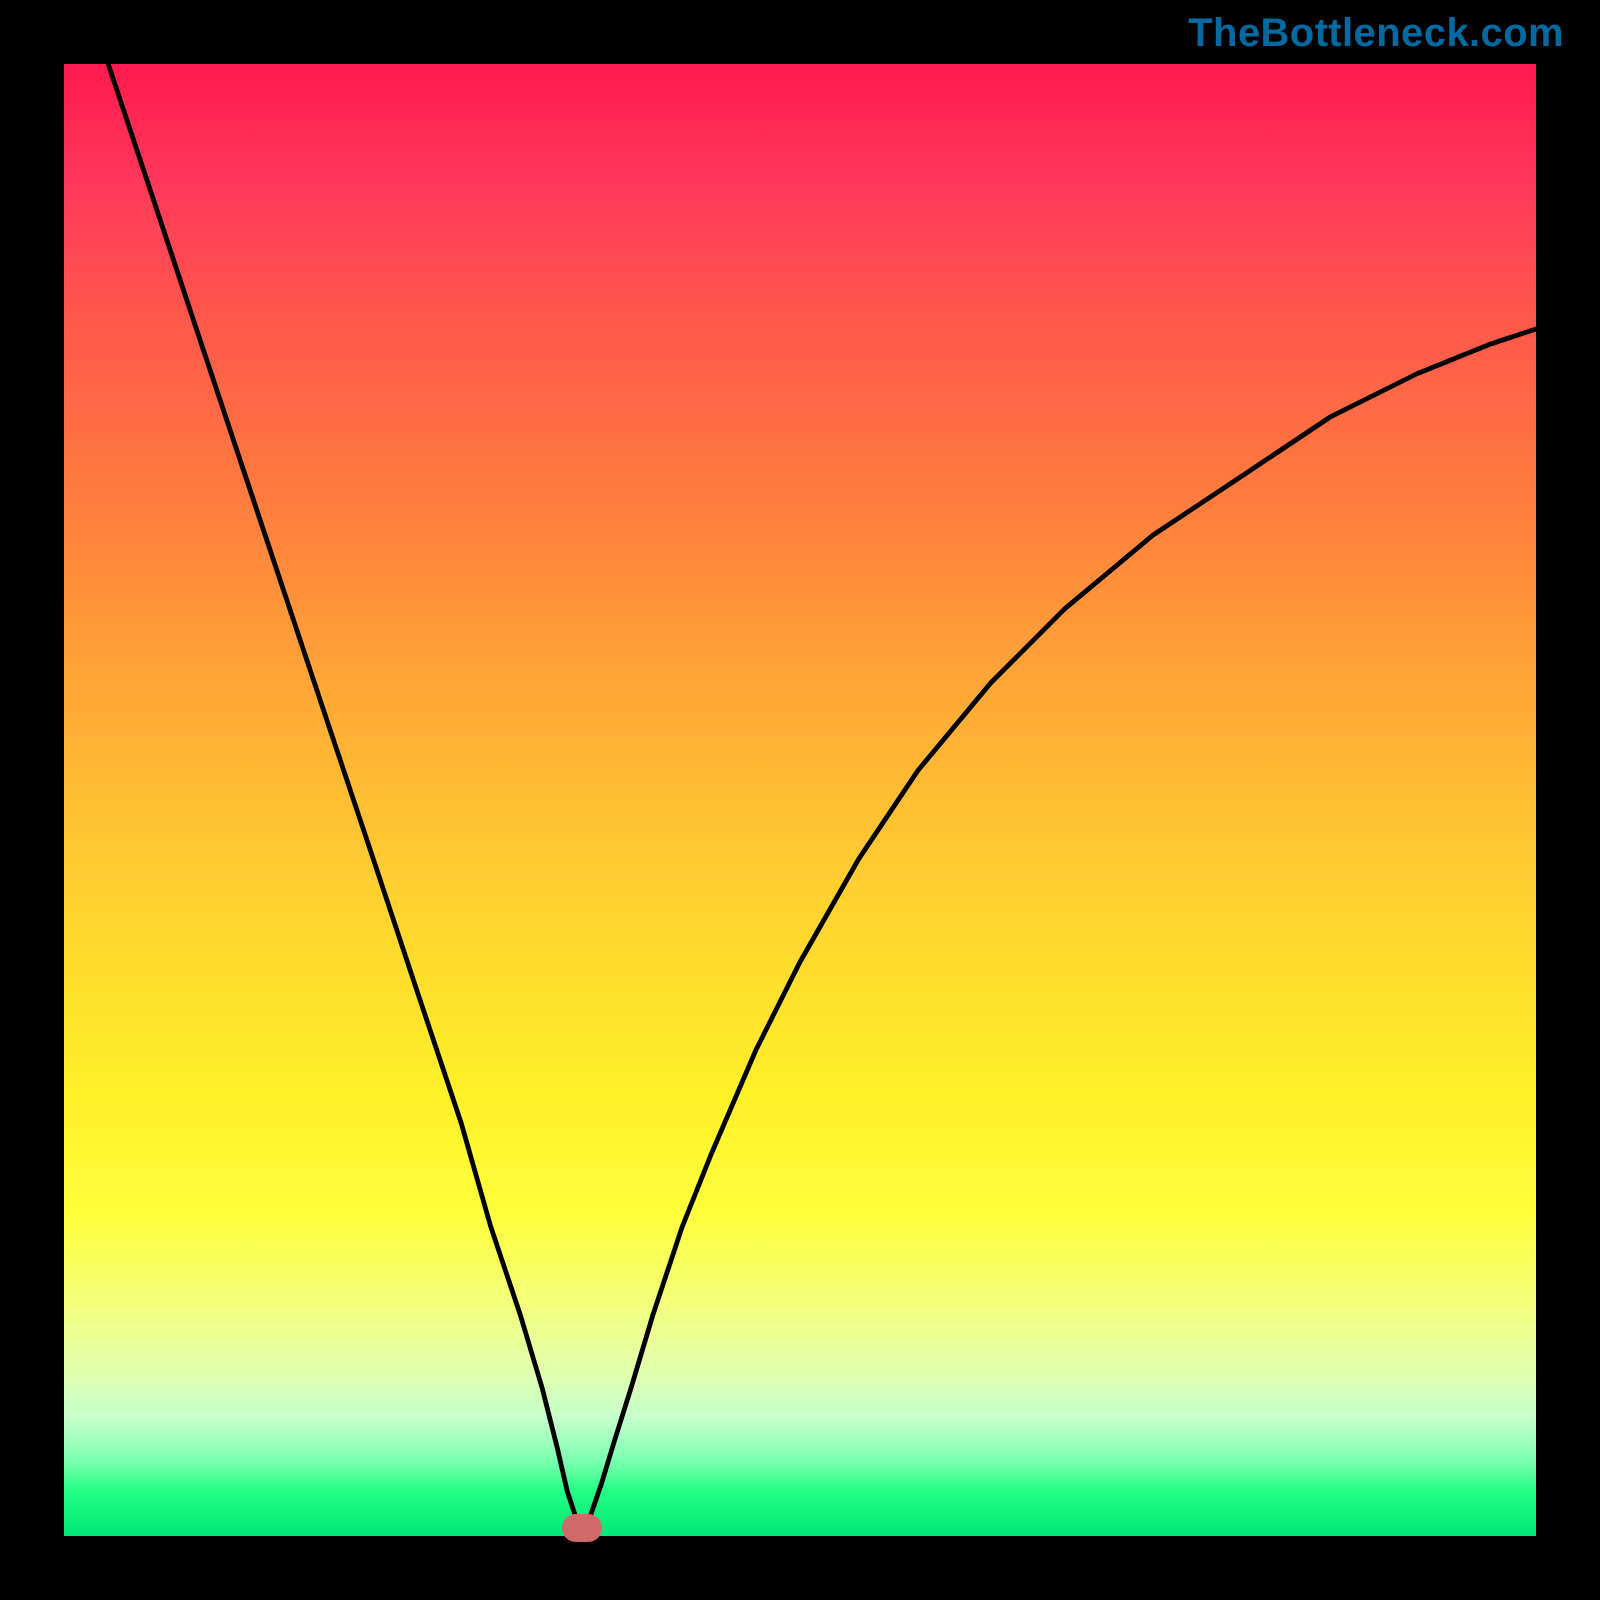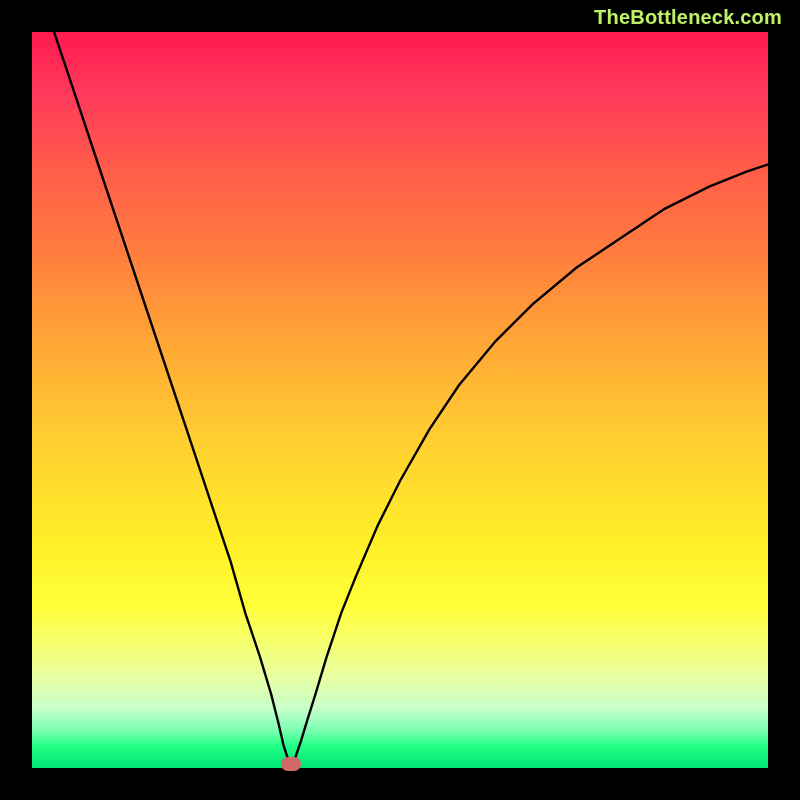--- a/index.html
+++ b/index.html
@@ -20,21 +20,21 @@
       #e6ffa6 88%,
       #c6ffcc 92%,
       #78ffb0 95%,
       #21ff84 97%,
       #00e676 100%);
   }
   svg.curve{position:absolute;left:32px;top:32px;width:736px;height:736px;pointer-events:none;}
   .watermark{
     position:absolute;top:6px;right:18px;
     font:700 20px Arial,Helvetica,sans-serif;
-    color:#bef264; letter-spacing:.2px;
+    color:#0369a1; letter-spacing:.2px;
   }
   .marker{
     position:absolute;width:20px;height:14px;border-radius:7px;
     background:#d06a6a;
   }
 </style>
 </head>
 <body>
 
 <div class="frame">

